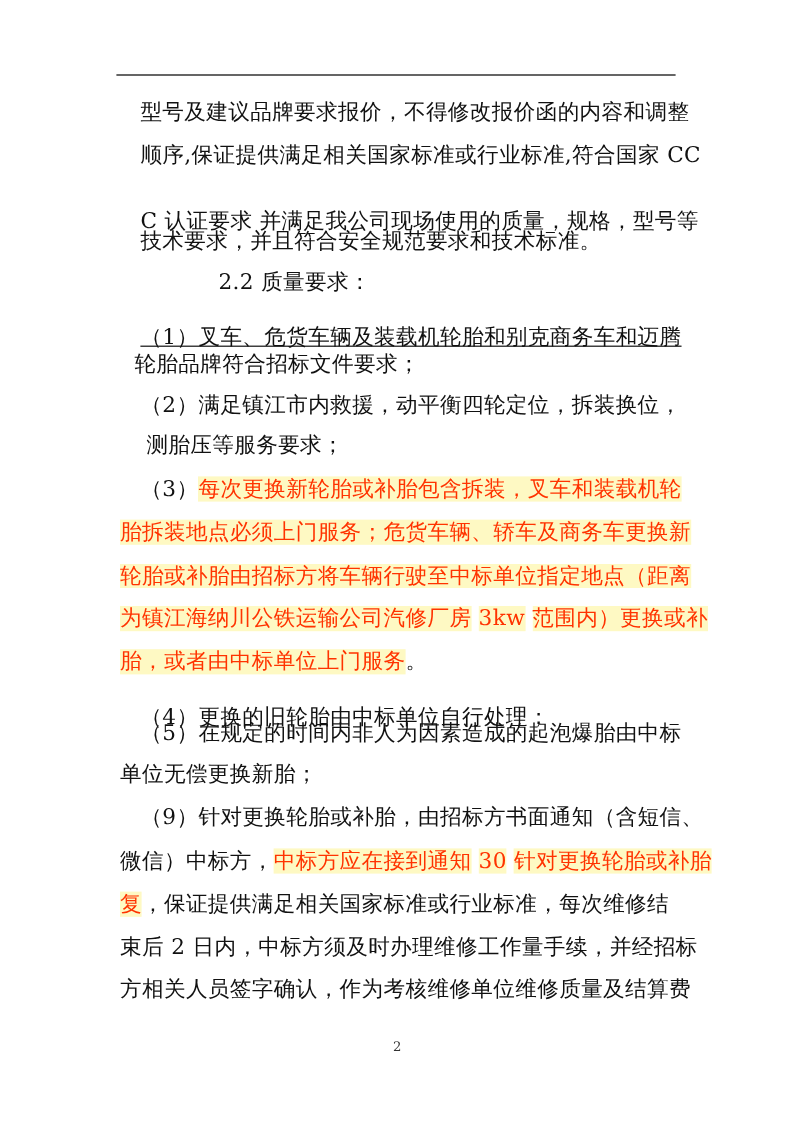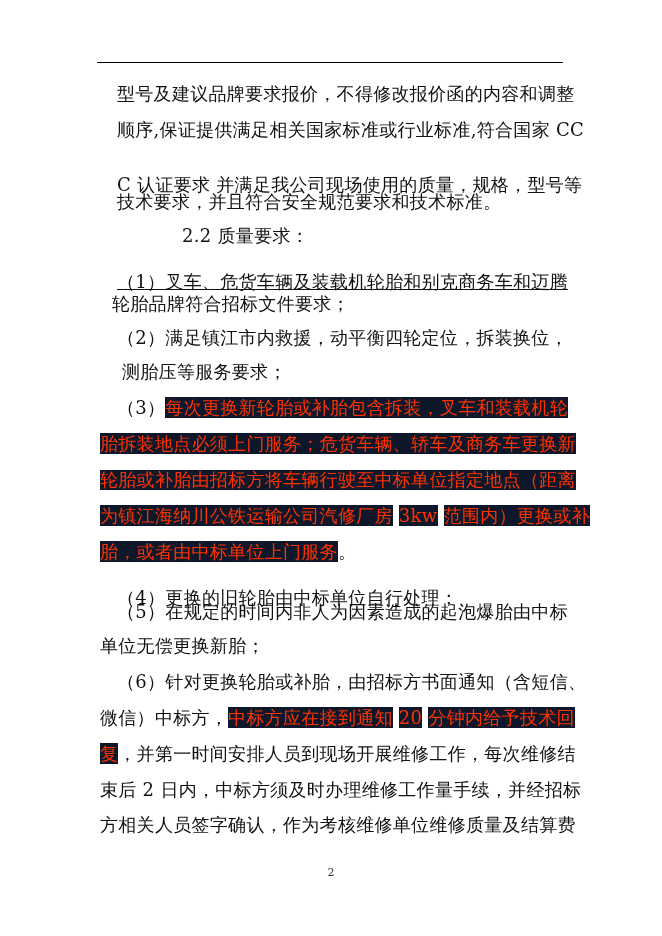--- a/index.html
+++ b/index.html
@@ -1,20 +1,20 @@
 <!DOCTYPE html>
 <html><head>
 <meta charset="utf-8">
 <style>
   html, body { margin: 0; padding: 0; background: #ffffff; }
   body { width: 662px; height: 936px; position: relative; overflow: hidden;
          font-family: "DejaVu Serif", "Liberation Serif", serif; color: #111; }
   .rule { position: absolute; left: 97px; top: 62px; width: 466px; height: 1px; background: #000; }
   .line { position: absolute; font-size: 18px; line-height: 24px; white-space: nowrap; letter-spacing: 0.3px; }
-  .hl { background: #0f172a; color: #ff3300; margin-top: 41px; }
+  .hl { background: #fef9c3; color: #ff3300; margin-top: 41px; }
   .pagenum { position: absolute; left: 0; width: 662px; top: 866px; text-align: center;
              font-size: 11px; color: #333; }
 </style>
 </head>
 <body>
 
 <div>
   <div class="rule"></div>
   <div id="lines">
       <div class="line" style="top: 82px; left: 117px;"><span>型号及建议品牌要求报价，不得修改报价函的内容和调整</span></div>
@@ -27,20 +27,20 @@
       <div class="line" style="top: 326px; left: 117px;"><span>（2）满足镇江市内救援，动平衡四轮定位，拆装换位，</span></div>
       <div class="line" style="top: 360px; left: 100px; margin-left: 22px;"><span>测胎压等服务要求；</span></div>
       <div class="line" style="top: 396px; left: 117px;"><span>（3）</span><span class="hl">每次更换新轮胎或补胎包含拆装，叉车和装载机轮</span></div>
       <div class="line" style="top: 432px; left: 100px;"><span class="hl">胎拆装地点必须上门服务；危货车辆、轿车及商务车更换新</span></div>
       <div class="line" style="top: 468px; left: 100px; font-family: Liberation Serif, serif;"><span class="hl">轮胎或补胎由招标方将车辆行驶至中标单位指定地点（距离</span></div>
       <div class="line" style="top: 504px; left: 100px;"><span class="hl">为镇江海纳川公铁运输公司汽修厂房</span><span> </span><span class="hl">3kw</span><span> </span><span class="hl">范围内）更换或补</span></div>
       <div class="line" style="top: 540px; left: 100px;"><span class="hl">胎，或者由中标单位上门服务</span><span>。</span></div>
       <div class="line" style="top: 586px; left: 117px;"><span>（4）更换的旧轮胎由中标单位自行处理；</span></div>
       <div class="line" style="top: 600px; left: 117px;"><span>（5）在规定的时间内非人为因素造成的起泡爆胎由中标</span></div>
       <div class="line" style="top: 634px; left: 100px;"><span>单位无偿更换新胎；</span></div>
-      <div class="line" style="top: 670px; left: 117px;"><span>（6）针对更换轮胎或补胎，由招标方书面通知（含短信、</span></div>
-      <div class="line" style="top: 706px; left: 100px;"><span>微信）中标方，</span><span class="hl">中标方应在接到通知</span><span> </span><span class="hl">20</span><span> </span><span class="hl">分钟内给予技术回</span></div>
-      <div class="line" style="top: 742px; left: 100px;"><span class="hl">复</span><span>，并第一时间安排人员到现场开展维修工作，每次维修结</span></div>
+      <div class="line" style="top: 670px; left: 117px;"><span>（9）针对更换轮胎或补胎，由招标方书面通知（含短信、</span></div>
+      <div class="line" style="top: 706px; left: 100px;"><span>微信）中标方，</span><span class="hl">中标方应在接到通知</span><span> </span><span class="hl">30</span><span> </span><span class="hl">针对更换轮胎或补胎</span></div>
+      <div class="line" style="top: 742px; left: 100px;"><span class="hl">复</span><span>，保证提供满足相关国家标准或行业标准，每次维修结</span></div>
       <div class="line" style="top: 778px; left: 100px;"><span>束后 2 日内，中标方须及时办理维修工作量手续，并经招标</span></div>
       <div class="line" style="top: 814px; left: 100px; font-family: Liberation Mono, monospace;"><span>方相关人员签字确认，作为考核维修单位维修质量及结算费</span></div>
     </div>
   <div class="pagenum">2</div>
 </div>
 
 </body></html>

